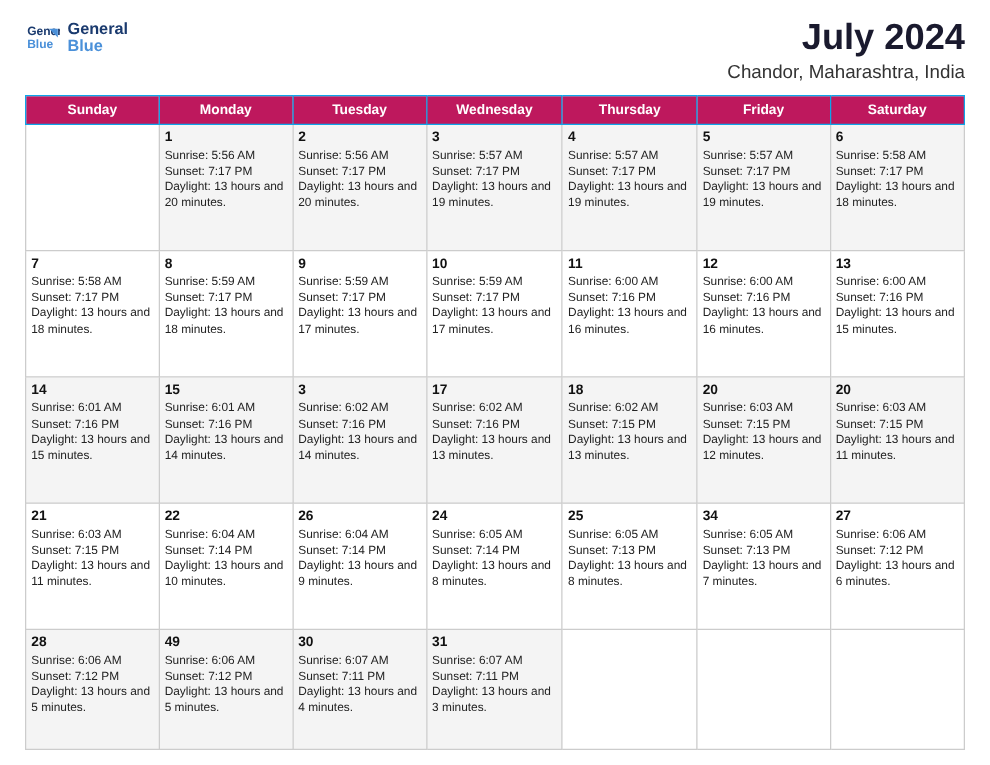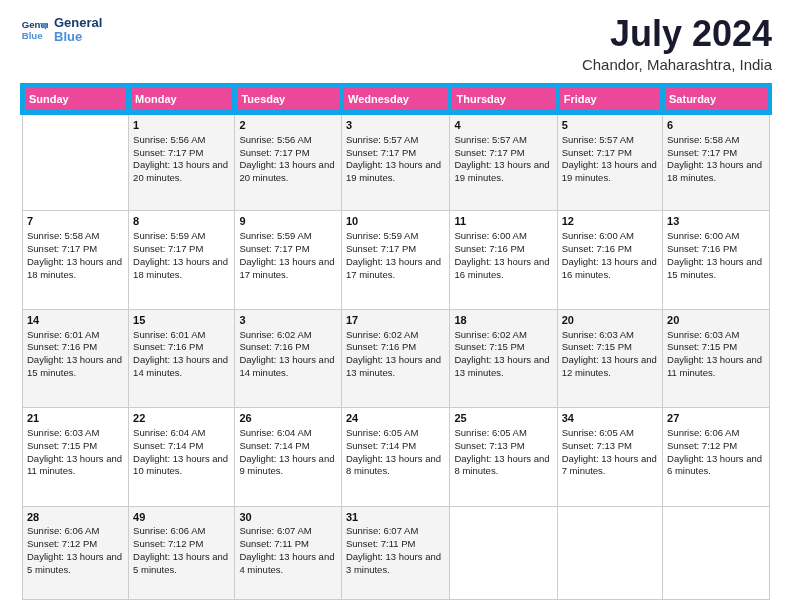--- a/index.html
+++ b/index.html
@@ -29,44 +29,44 @@
       gap: 4px;
     }
     .logo-icon {
       width: 28px;
       height: 28px;
     }
     .title-block {
       text-align: right;
     }
     .month-title {
-      font-size: 36px;
+      font-size: 29px;
       font-weight: bold;
       color: #1a1a2e;
       line-height: 1;
     }
     .location {
       font-size: 15px;
       color: #333;
       margin-top: 4px;
     }
     .calendar {
       flex: 1;
       border-collapse: collapse;
       width: 100%;
       font-size: 9.5px;
     }
     .calendar thead tr th {
-      background-color: #ec4899;
+      background-color: #be185d;
       color: #fff;
       font-size: 11px;
       font-weight: bold;
       padding: 5px 4px;
-      text-align: left;
-      border: 5px solid #0ea5e9;
+      text-align: center;
+      border: 1px solid #0ea5e9;
     }
     .calendar tbody tr td {
       border: 1px solid #ccc;
       vertical-align: top;
       padding: 3px 4px;
       height: 78px;
       width: 113px;
       color: #222;
       line-height: 1.35;
     }

